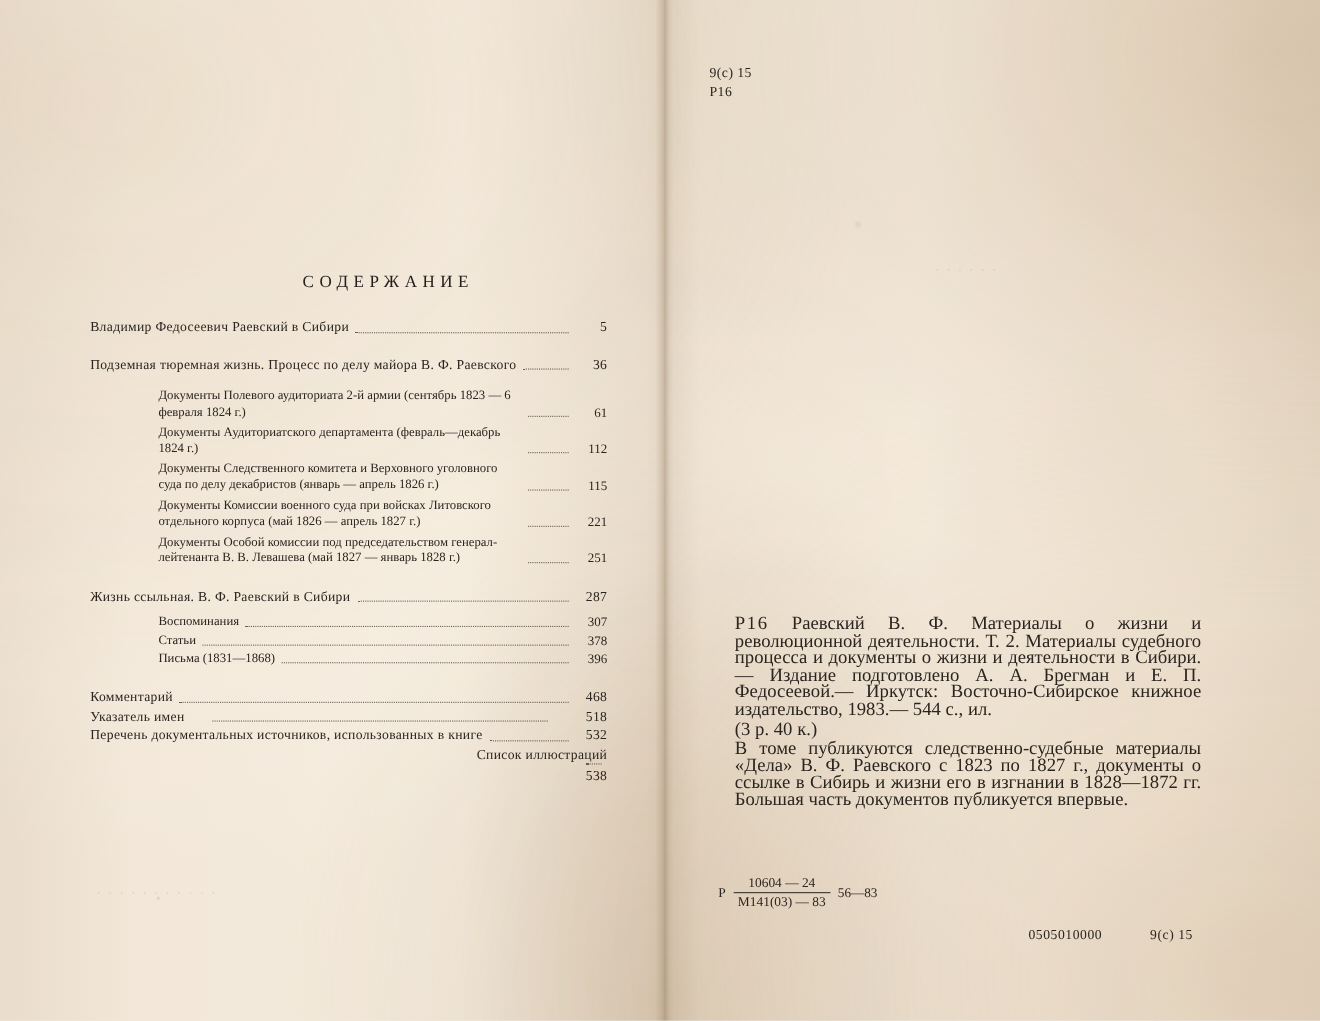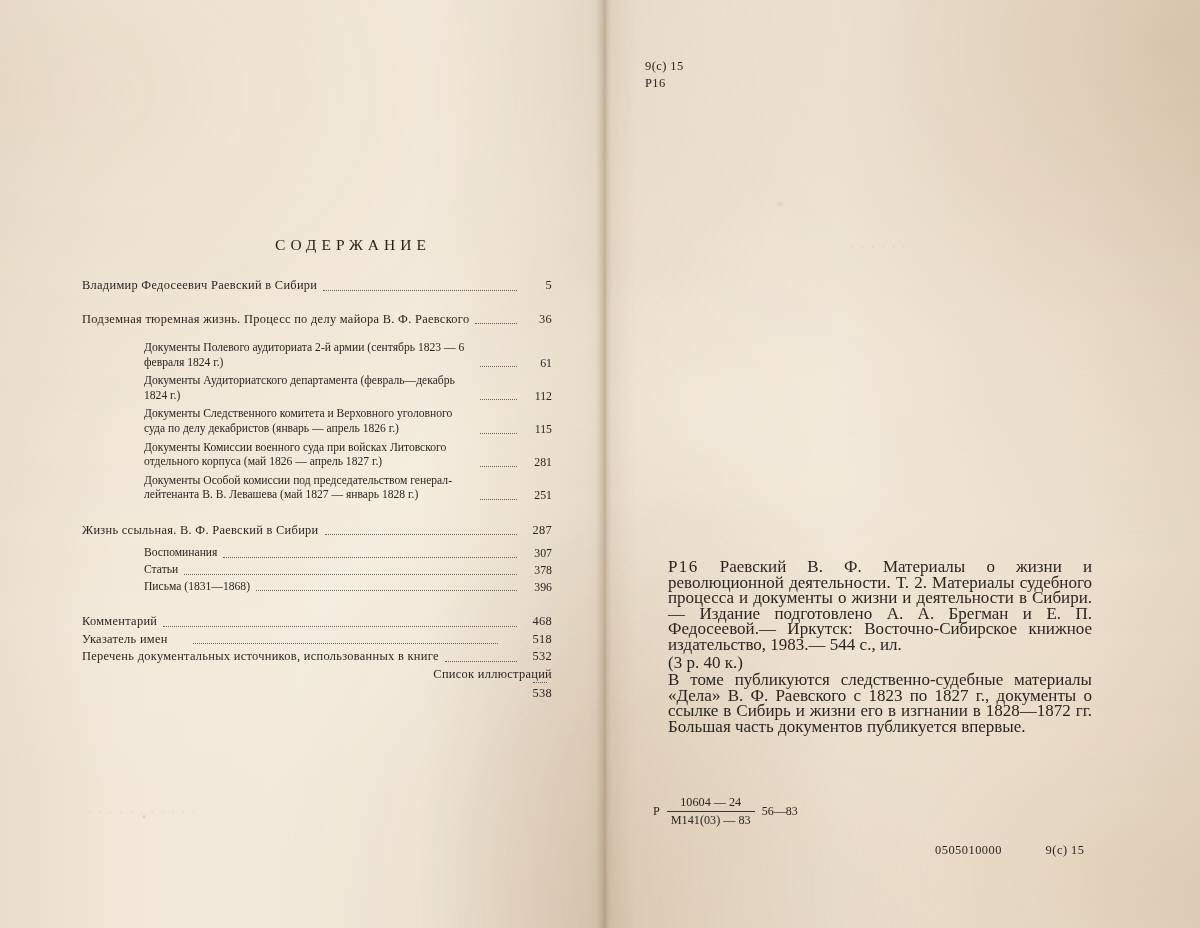--- a/index.html
+++ b/index.html
@@ -52,21 +52,21 @@
     color: rgba(120,100,80,0.20);
     font-size: 11px;
     letter-spacing: 2px;
     pointer-events: none;
   }
 
   
   .toc {
     position: absolute;
     left: 82px;
-    top: 236px;
+    top: 248px;
     width: 470px;
   }
   .toc-title {
     text-align: center;
     font-size: 15.5px;
     letter-spacing: 5px;
     margin: 0 0 24px 72px;
     color: #241f1a;
   }
   .entry {
@@ -208,21 +208,21 @@
         <span class="pg">112</span>
       </div>
       <div class="entry lvl2" style="margin-top:4px;">
         <span class="txt" style="max-width:330px;">Документы Следственного комитета и Верховного уголовного суда по делу декабристов (январь — апрель 1826 г.)</span>
         <span class="dots"></span>
         <span class="pg">115</span>
       </div>
       <div class="entry lvl2" style="margin-top:4px;">
         <span class="txt" style="max-width:330px;">Документы Комиссии военного суда при войсках Литовского отдельного корпуса (май 1826 — апрель 1827 г.)</span>
         <span class="dots"></span>
-        <span class="pg">281</span>
+        <span class="pg">221</span>
       </div>
       <div class="entry lvl2" style="margin-top:4px;">
         <span class="txt" style="max-width:330px;">Документы Особой комиссии под председательством генерал-лейтенанта В. В. Левашева (май 1827 — январь 1828 г.)</span>
         <span class="dots"></span>
         <span class="pg">251</span>
       </div>
     </div>
 
     <div class="entry lvl1" style="margin-top:20px;">
       <span class="txt">Жизнь ссыльная. В. Ф. Раевский в Сибири</span>

